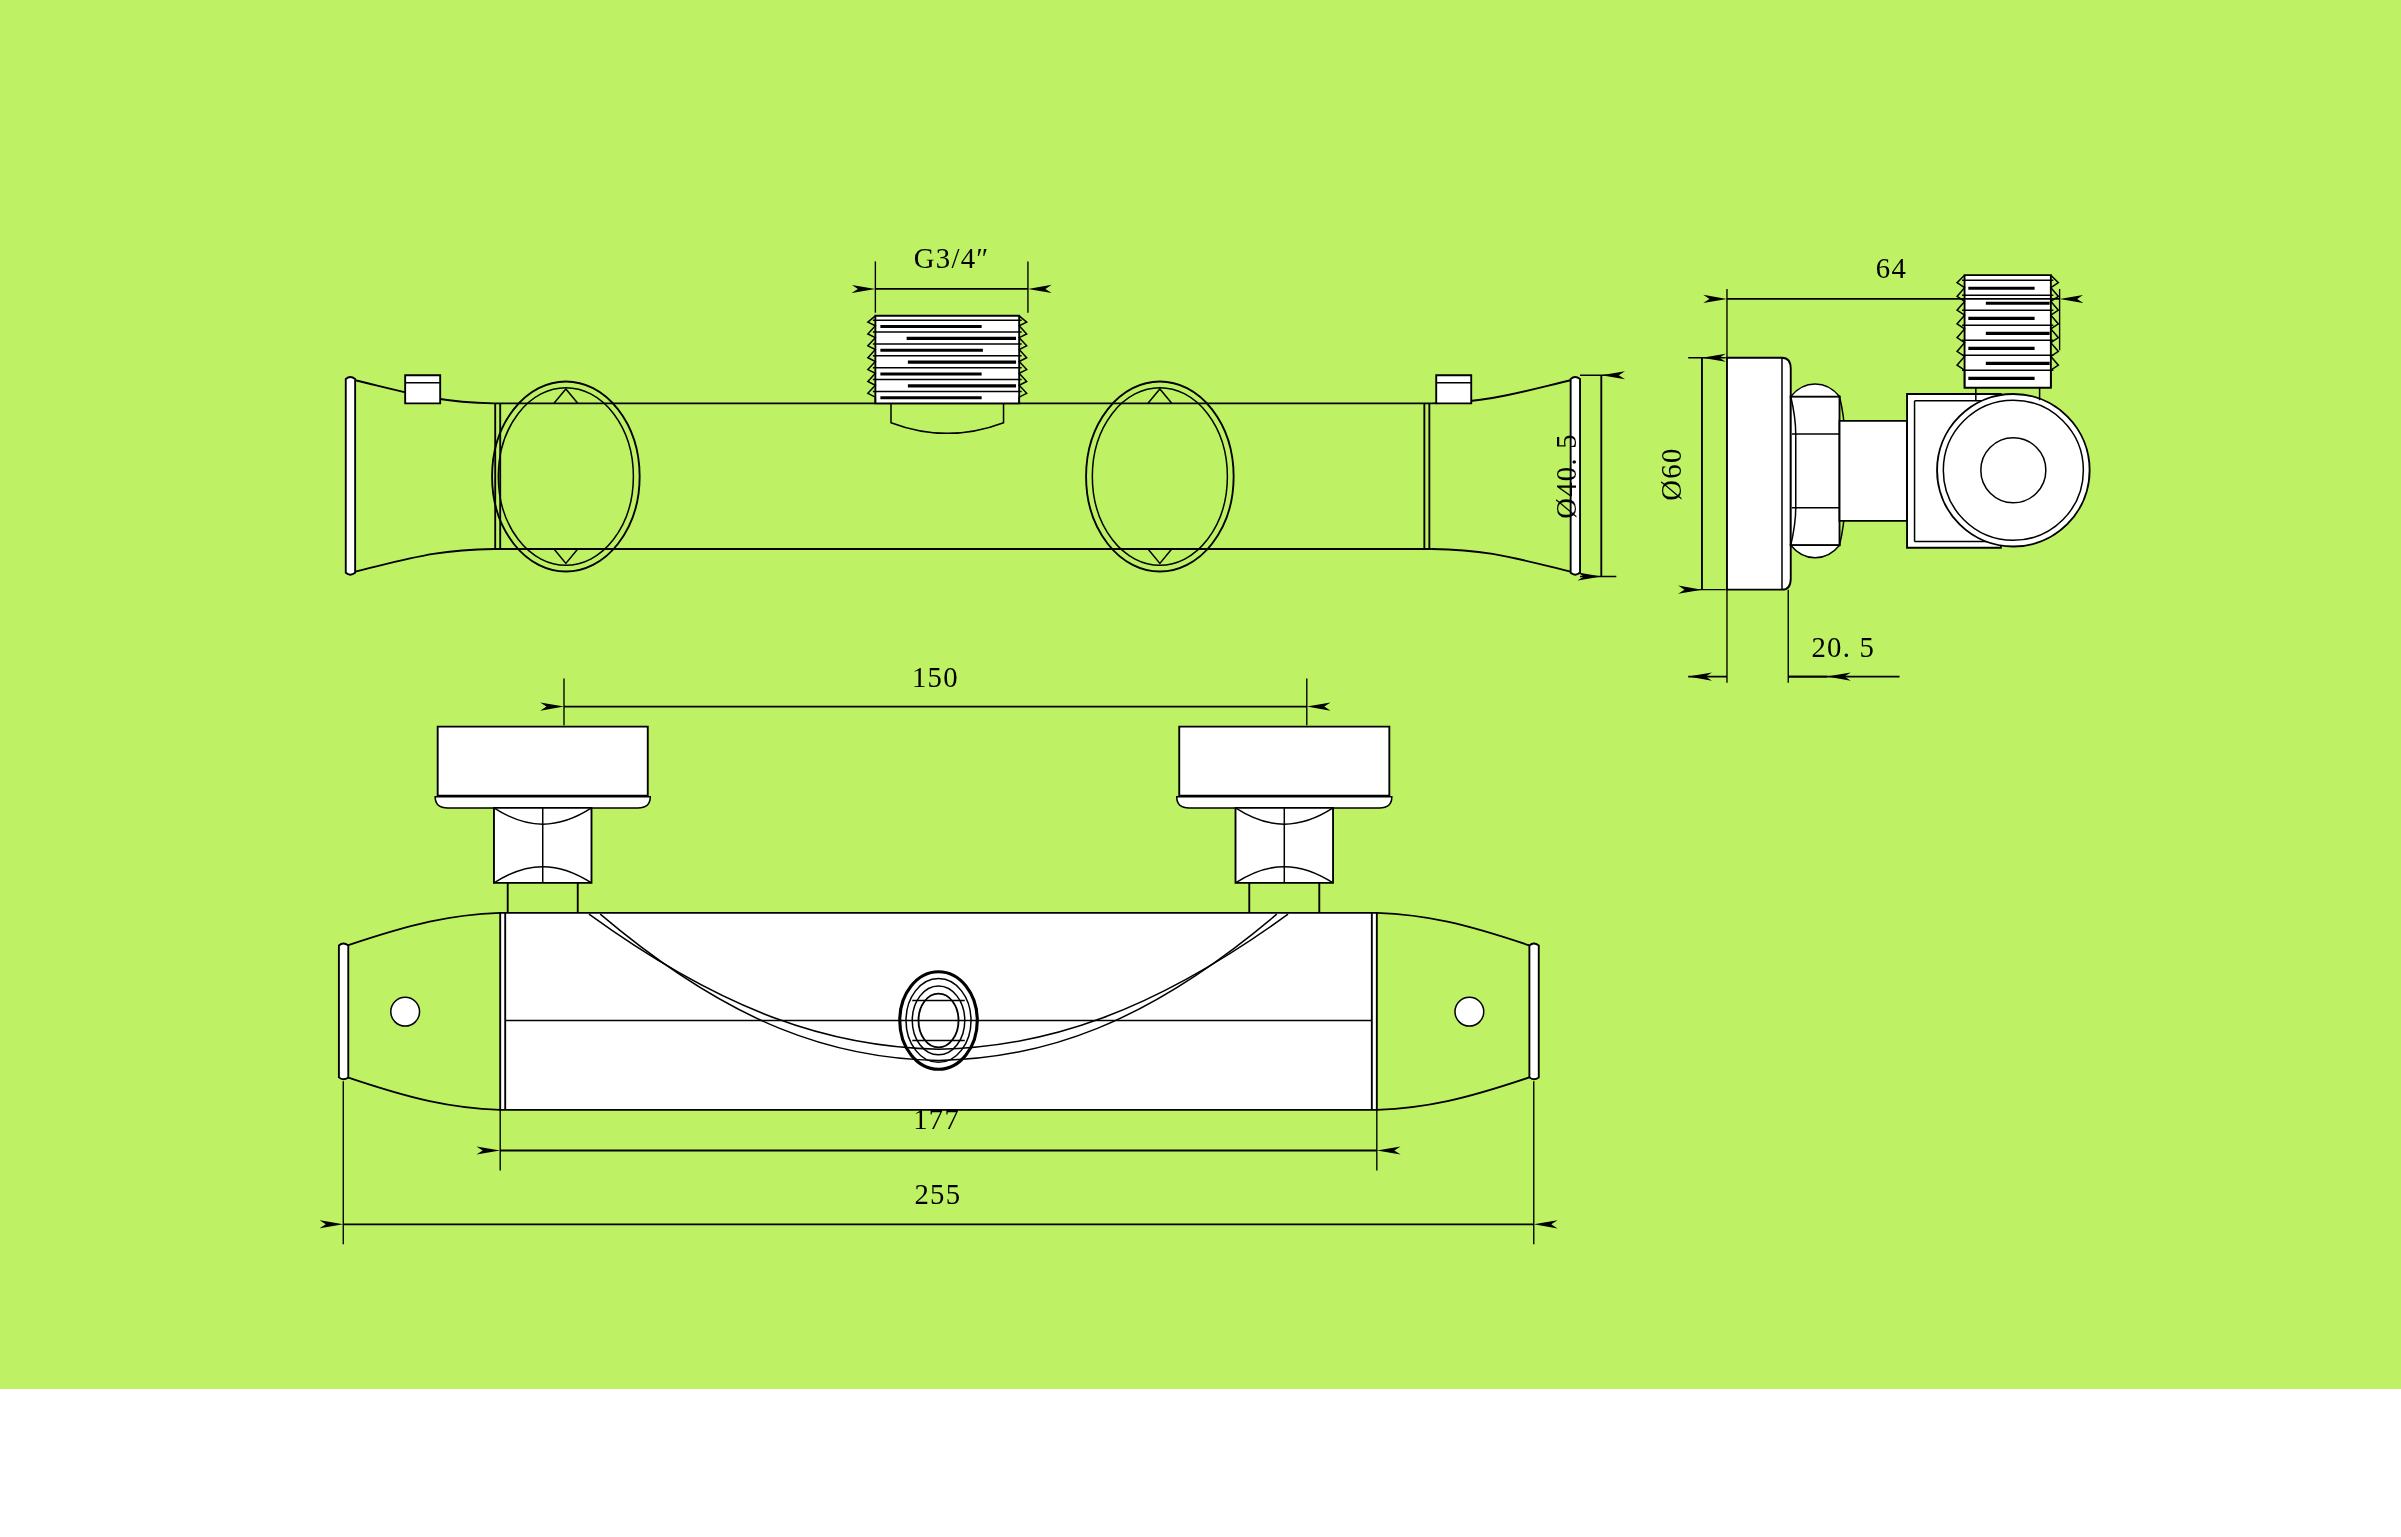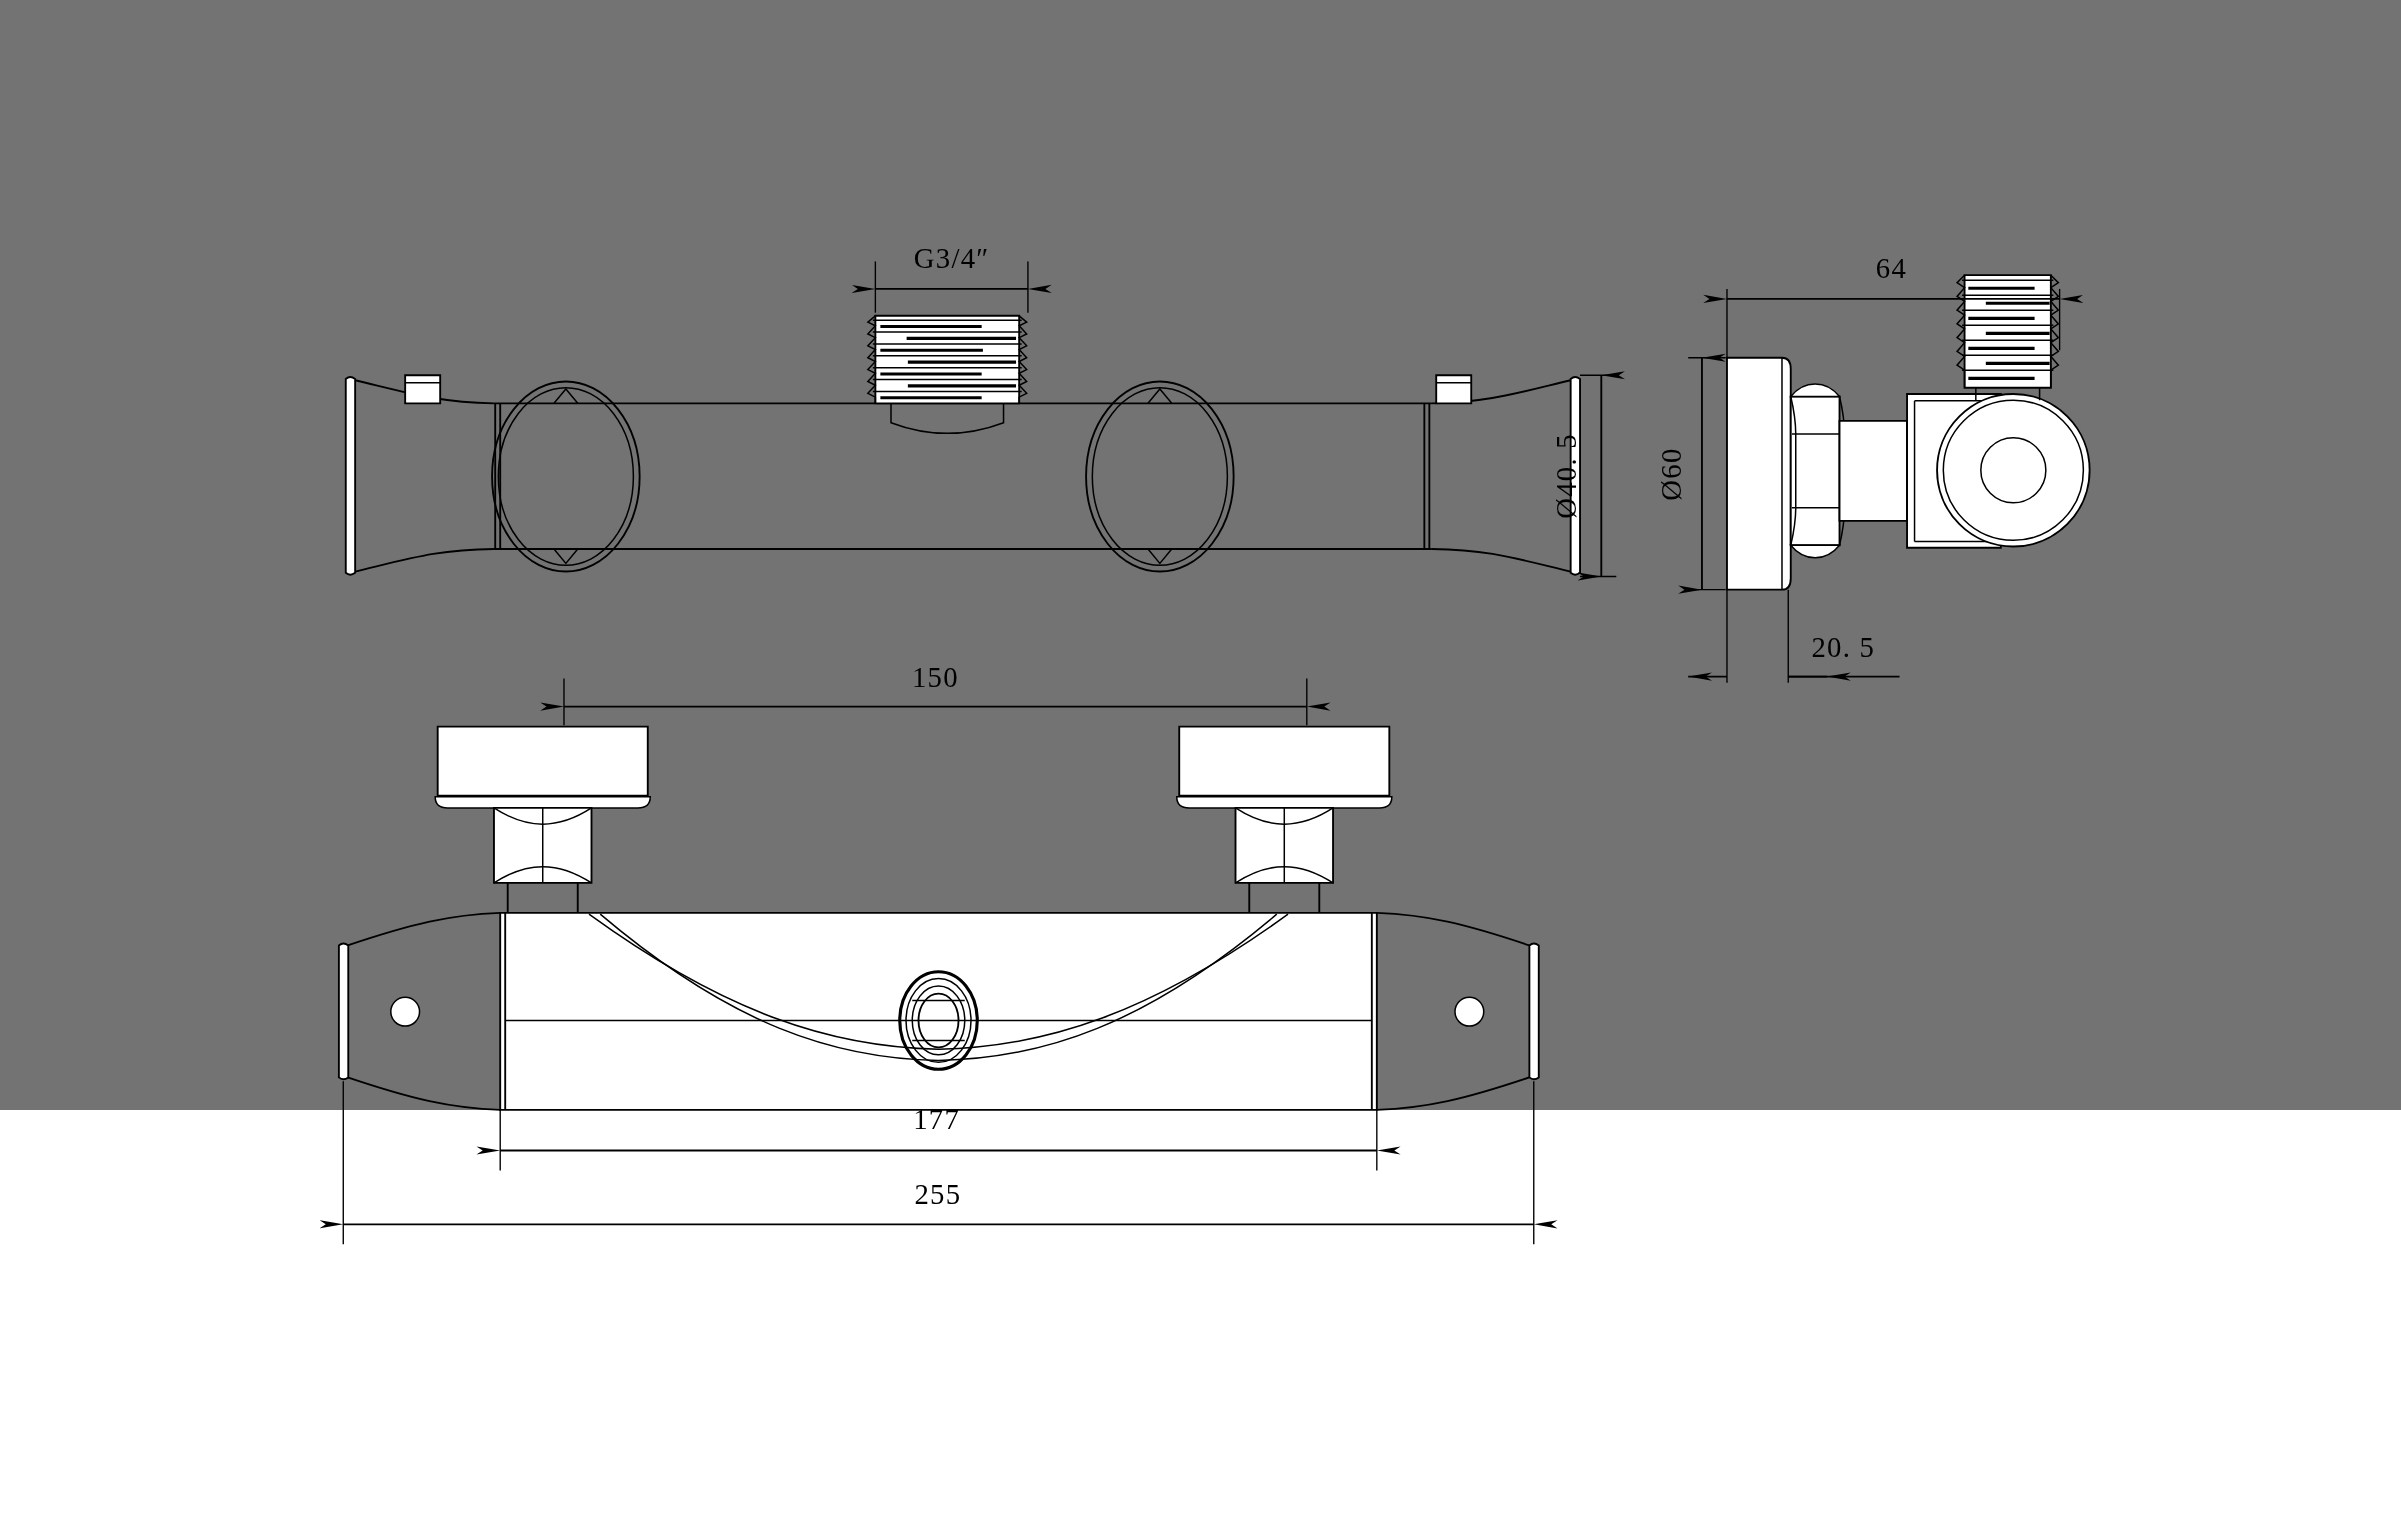--- a/index.html
+++ b/index.html
@@ -9,22 +9,22 @@
   }
   body {
     width: 2401px;
     height: 1537px;
     overflow: hidden;
     font-family: "Liberation Serif", "DejaVu Serif", serif;
   }
   #sheet {
     position: relative;
     width: 2401px;
-    height: 1110px;
-    background: #737373;
+    height: 1389px;
+    background: #bef264;
   }
   svg.drawing {
     position: absolute;
     left: 0;
     top: 0;
     width: 2401px;
     height: 1537px;
     display: block;
   }
   .ln { fill: none; stroke: #000000; stroke-width: 3; }

